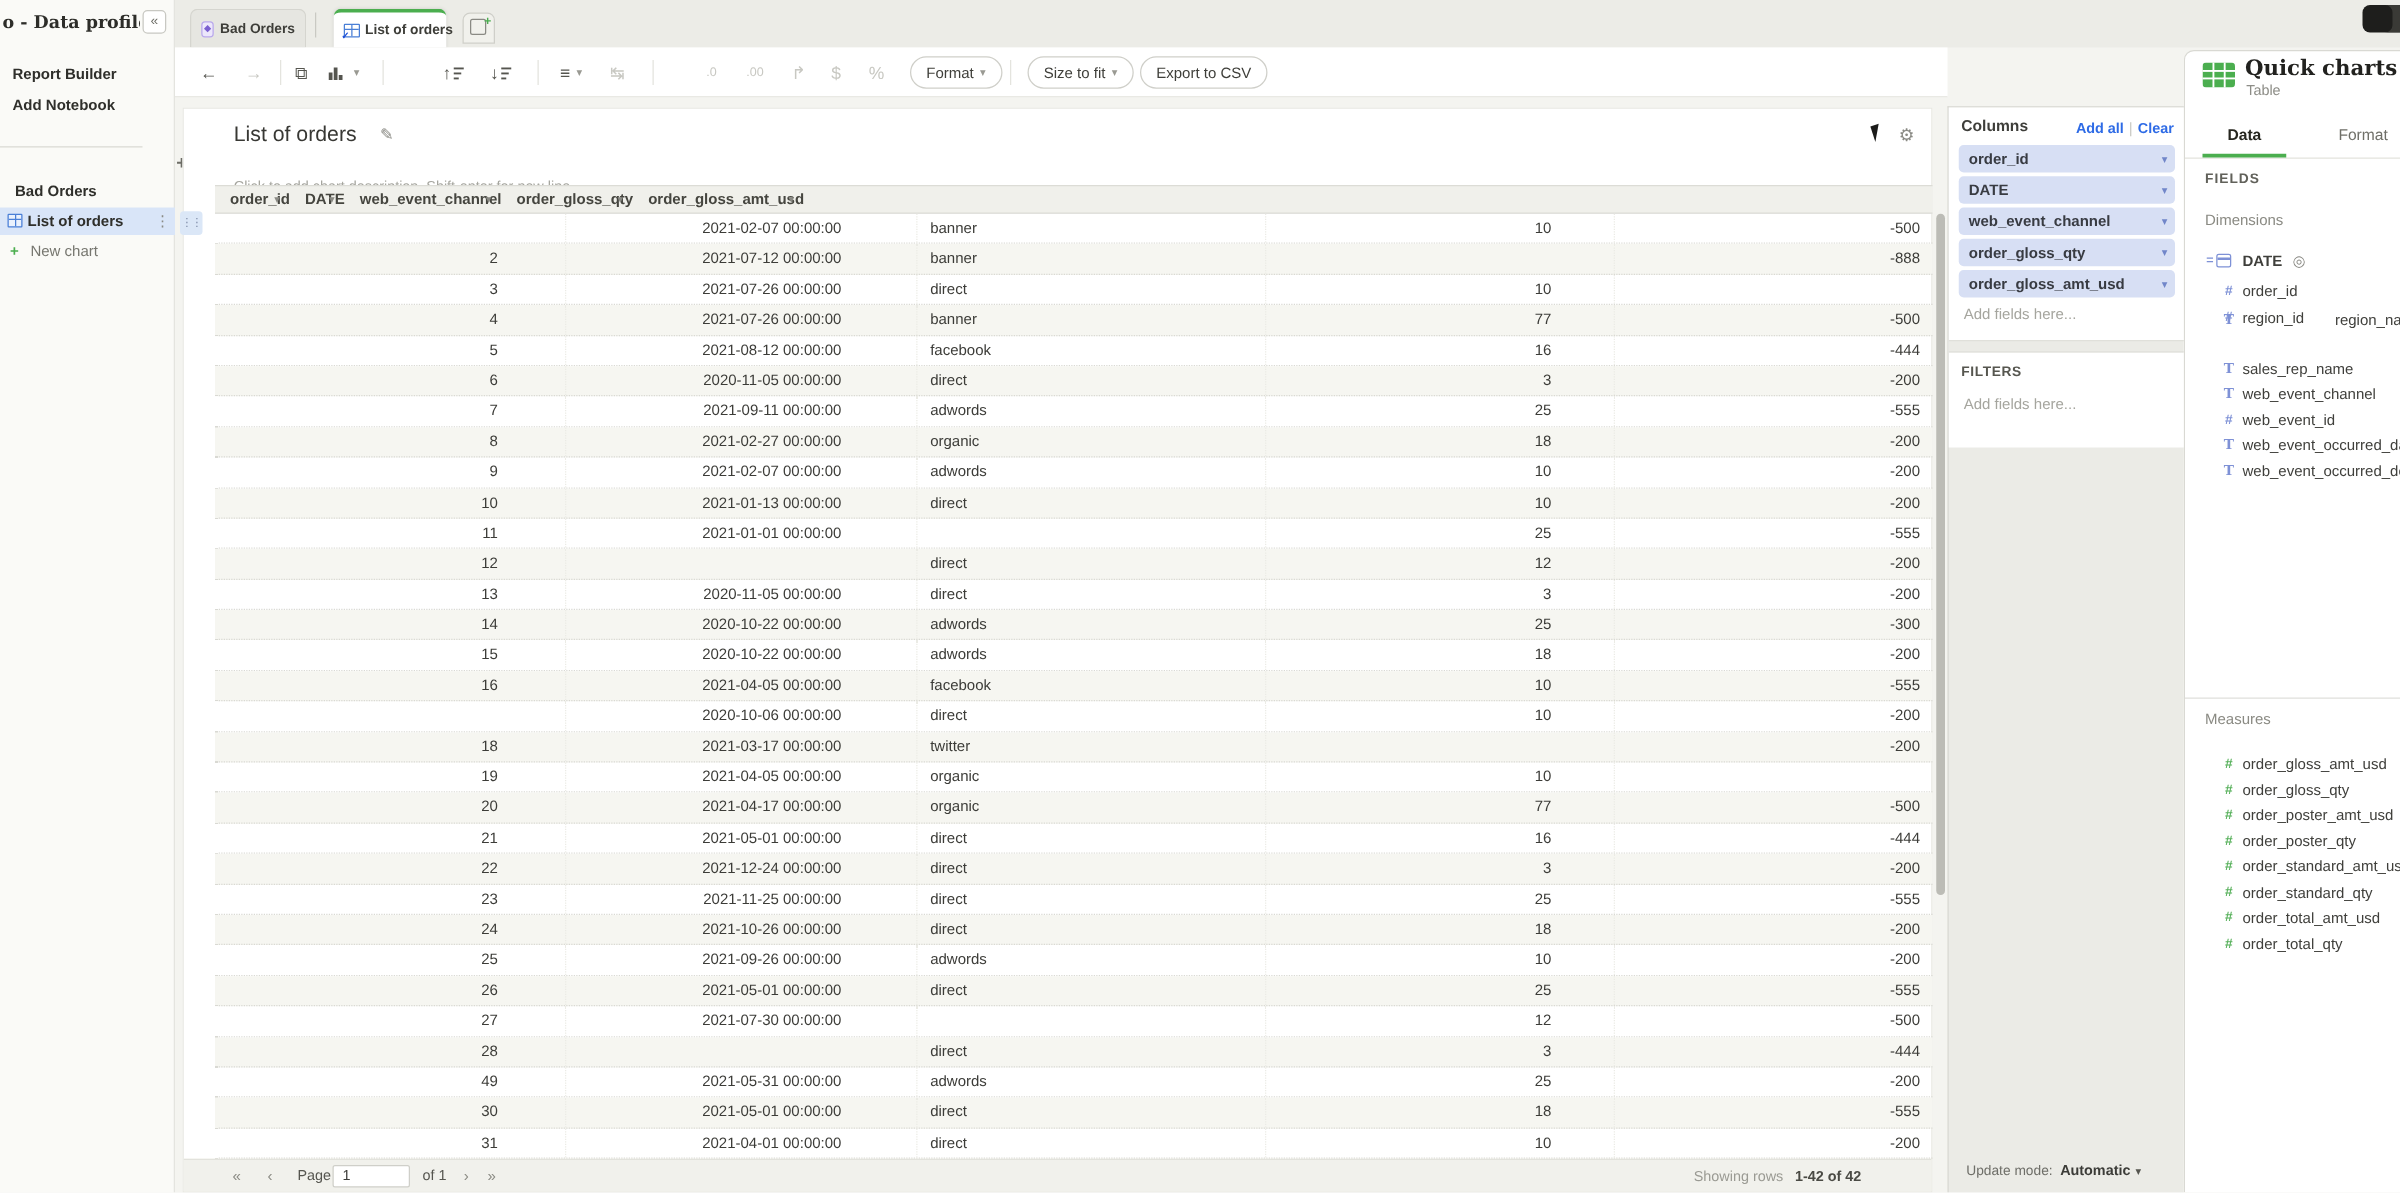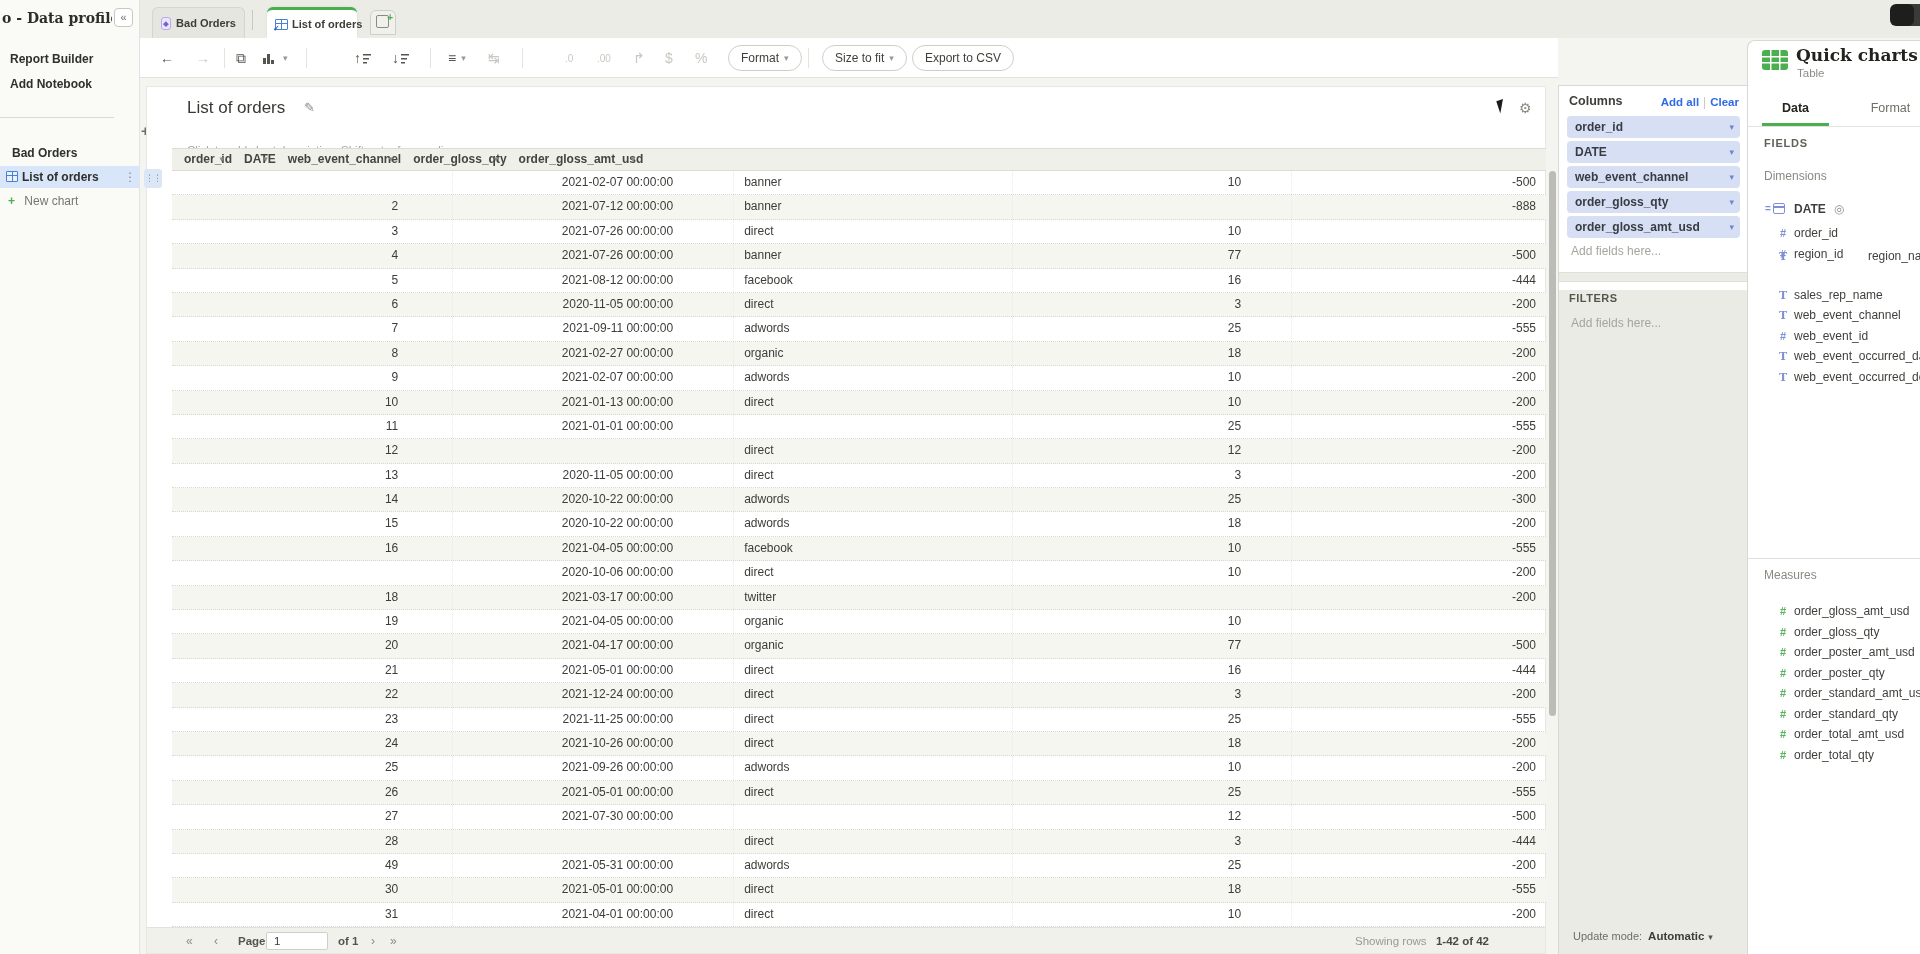--- a/index.html
+++ b/index.html
@@ -108,30 +108,30 @@
   .td-date{ text-align:right; padding-right:36px; }
   .td-ch  { text-align:left;  padding-left:10px; }
   .td-qty { text-align:right; padding-right:26px; }
   .td-amt { text-align:right; padding-right:10px; }
   .vscroll { position:absolute; left:1402px; top:84px; width:7px; height:545px;
     background:#bcbcb6; border-radius:4px; }
   
   .pagebar { position:absolute; left:0; right:0; bottom:0; height:26px;
     background:#f1f1ec; border-top:1px solid #e2e2dc; }
   .pg { position:absolute; top:0; height:26px; line-height:26px; color:#8c8c85; font-size:12px; }
-  .pg-label { color:#55554f; font-size:11.5px; font-weight:700; }
+  .pg-label { color:#55554f; font-size:11.5px; font-weight:400; }
   .page-input { position:absolute; left:119px; top:4px; width:62px; height:18px;
     border:1px solid #cfcfc9; border-radius:2px; background:#fff; font-size:11.5px;
     padding-left:7px; line-height:16px; color:#3c3c38; }
   .showing-label { color:#9a9a93; font-size:11.5px; }
   .showing-value { color:#4a4a44; font-size:11.5px; font-weight:700; margin-left:6px; }
   
   .cols-panel { position:absolute; left:1558px; top:85px; width:189px; bottom:0;
     background:#ebebe6; border-left:1px solid #d9d9d3; border-top:1px solid #d9d9d3; }
-  .cols-white { position:absolute; left:0; top:0; width:100%; height:204px; background:#fff; }
+  .cols-white { position:absolute; left:0; top:0; width:100%; height:272px; background:#fff; }
   .cols-head { position:absolute; left:10px; top:8px; font-size:12.5px; font-weight:700; color:#3e3e3a; }
   .link { font-size:11.5px; color:#2e6be6; font-weight:600; }
   .cols-links { position:absolute; right:8px; top:9px; }
   .cols-links .bar { color:#c9c9c3; margin:0 4px; font-weight:400; }
   .chips { position:absolute; left:8px; top:30px; width:173px; }
   .chip { position:relative; height:22px; line-height:22px; margin-bottom:3px;
     background:#d7dff4; border-radius:4px; padding-left:8px; font-size:12px;
     color:#383b42; font-weight:600; white-space:nowrap; overflow:hidden; }
   .chip .ccaret { position:absolute; right:6px; top:0; color:#7186c9; font-size:9px; font-weight:400; }
   .cols-ph { position:absolute; left:12px; top:158px; font-size:12px; color:#a5a59e; }

